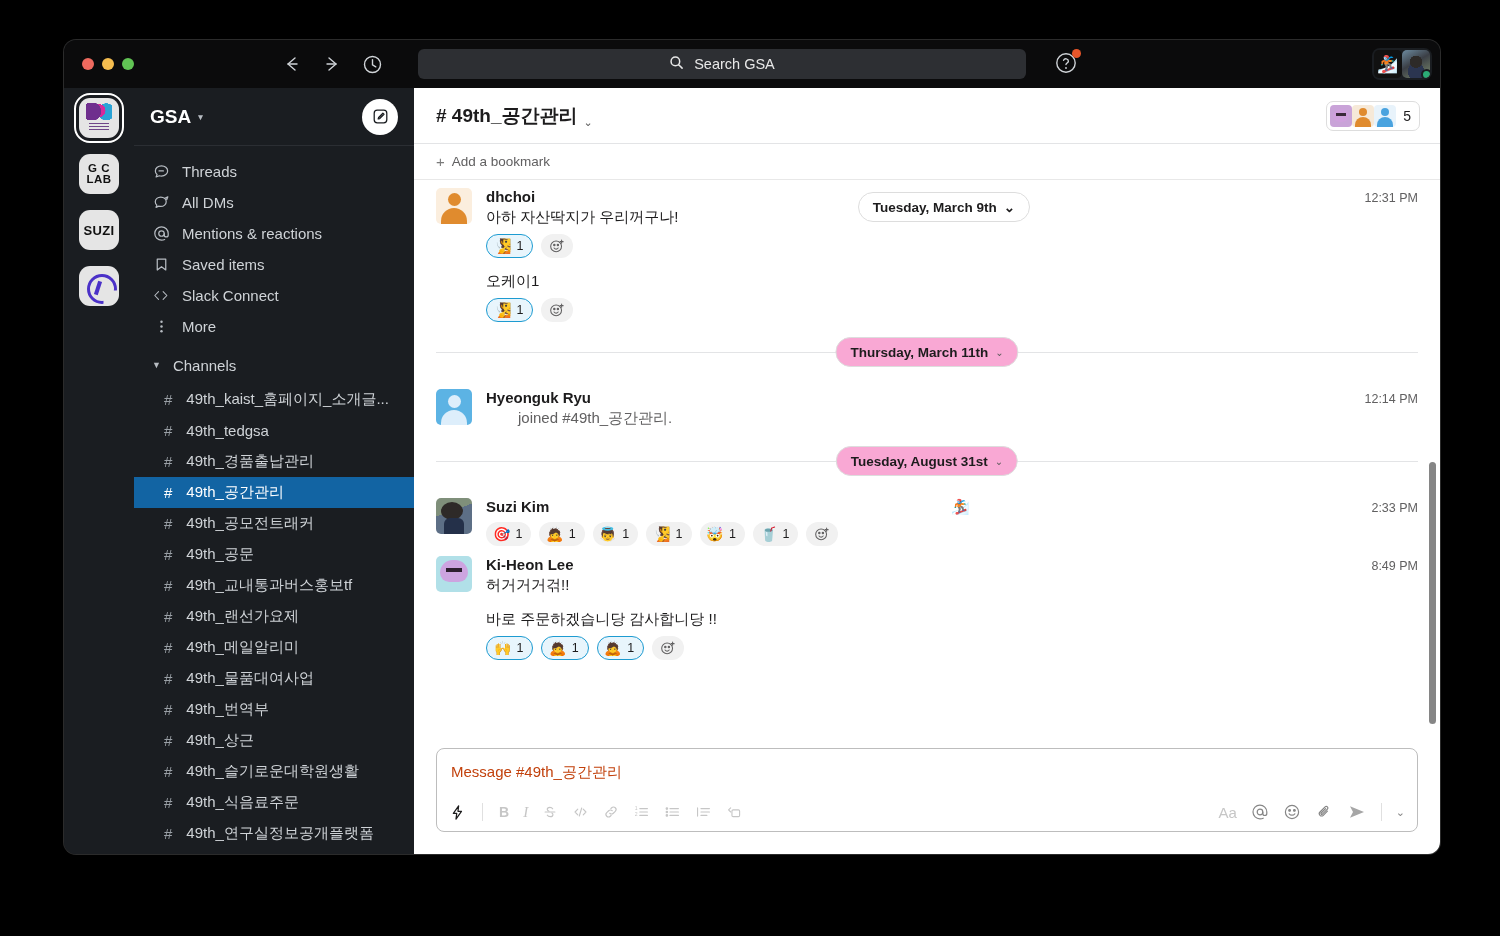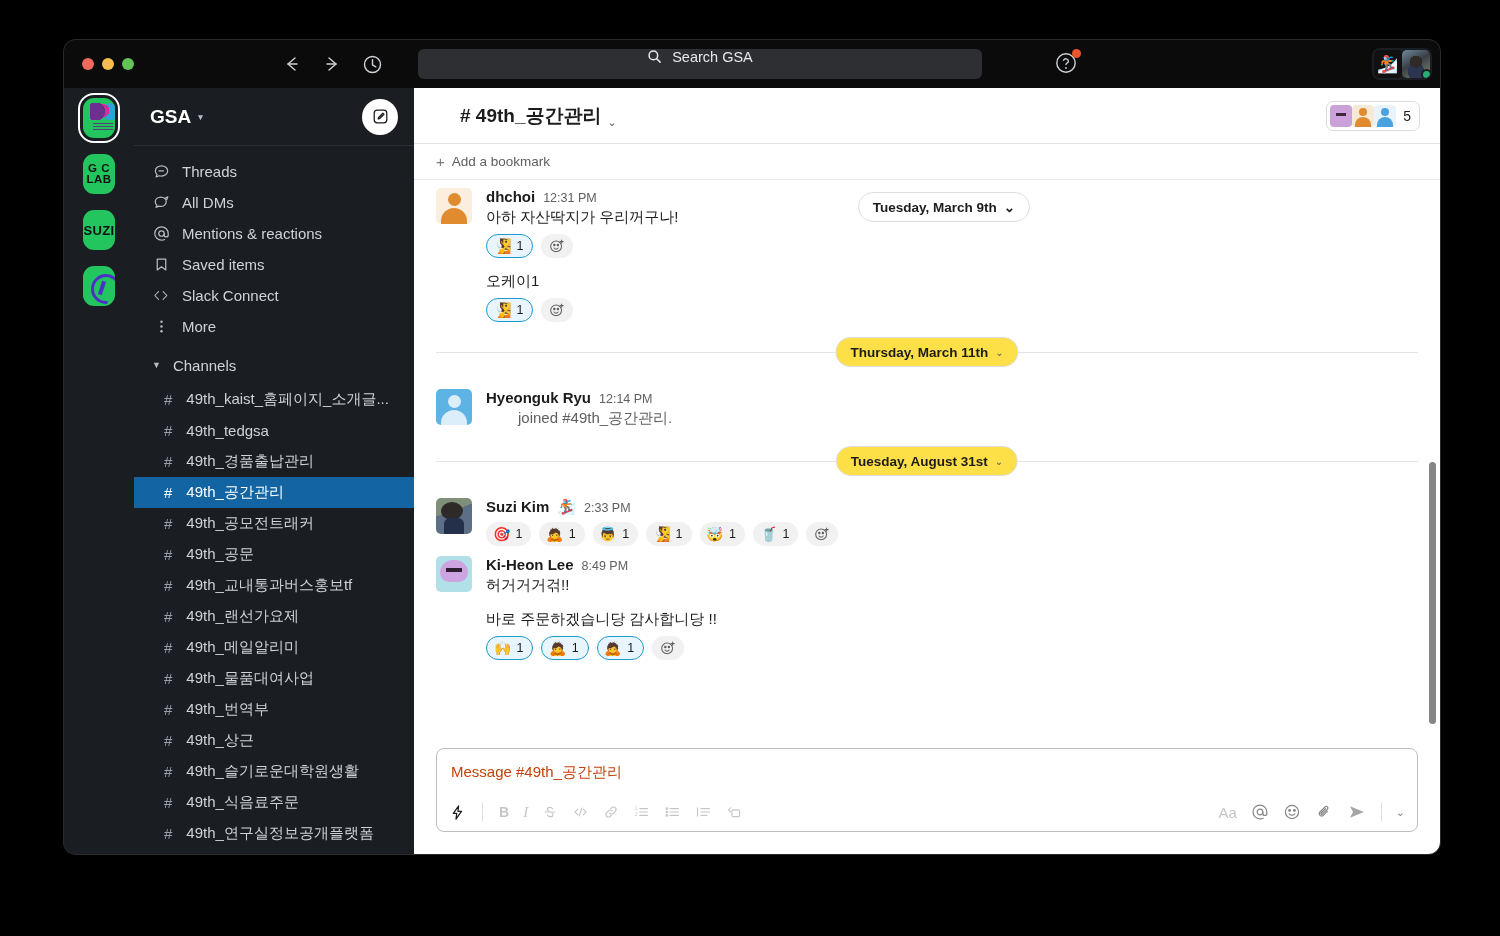--- a/index.html
+++ b/index.html
@@ -27,23 +27,23 @@
   .traffic { display: flex; gap: 8px; margin-left: 18px; }
   .dot { width: 12px; height: 12px; border-radius: 50%; }
   .dot.red { background:#ee6a5f; }
   .dot.yellow { background:#f5bd4f; }
   .dot.green { background:#61c454; }
 
   .navbtns { display:flex; align-items:center; gap:20px; margin-left: 148px; color:#cfd3d7; }
   .navbtns svg { display:block; }
 
   .searchbar {
-    position:absolute; left: 354px; top: 9px; width: 564px; height: 30px;
+    position:absolute; left: 354px; top: 9px; width: 608px; height: 30px;
     background:#2d2f33; border-radius: 6px;
-    display:flex; align-items:flex-start; justify-content:center; gap:10px;
+    display:flex; align-items:center; justify-content:center; gap:10px;
   }
   .searchbar .stext { color:#e8e8e8; font-size:14.5px; }
   .help-wrap { position:absolute; left:990px; top:11px; color:#cfd3d7; }
   .help-badge { position:absolute; right:-3px; top:-2px; width:9px; height:9px; border-radius:50%; background:#e8562a; }
 
   .topright {
     position:absolute; right:8px; top:8px; height:32px;
     display:flex; align-items:center;
     background:#1a1d21; border-radius:8px; padding:2px;
   }
@@ -61,21 +61,21 @@
   
   .body { display:flex; height: 766px; }
 
   
   .rail {
     width: 70px; background:#1a1d21; padding-top: 10px;
     display:flex; flex-direction:column; align-items:center; gap:16px;
     flex:0 0 70px;
   }
   .ws {
-    width:32px; height:40px; border-radius:11px; background:#22c55e;
+    width:40px; height:40px; border-radius:11px; background:#e5e5e5;
     display:flex; align-items:center; justify-content:center;
     font-size:12px; font-weight:700; color:#111; position:relative; overflow:hidden;
   }
   .ws.active { outline:2px solid #fff; outline-offset:3px; }
   .ws-gsa::before{
     content:""; position:absolute; left:7px; top:5px; width:26px; height:17px;
     background:
       radial-gradient(circle at 22% 50%, #6f2f8e 0 42%, transparent 43%),
       radial-gradient(circle at 50% 45%, #d62b9a 0 40%, transparent 41%),
       radial-gradient(circle at 78% 52%, #2aa3d6 0 38%, transparent 39%);
@@ -126,21 +126,21 @@
   .chan .hash { color:#9aa0a6; font-size:15px; font-weight:400; }
   .chan.sel { background:#1264a3; color:#fff; }
   .chan.sel .hash { color:#fff; }
 
   
   .main { flex:1; background:#fff; display:flex; flex-direction:column; position:relative; }
   .ch-head {
     height:56px; border-bottom:1px solid #e3e4e6; display:flex; align-items:center;
     padding: 0 20px 0 22px; justify-content:space-between;
   }
-  .ch-title { font-size:19px; font-weight:700; color:#1d1c1d; display:flex; align-items:flex-end; gap:6px;margin-left:24px; }
+  .ch-title { font-size:19px; font-weight:700; color:#1d1c1d; display:flex; align-items:flex-end; gap:6px; }
   .ch-title .v { font-size:11px; font-weight:400; color:#5b5b5b; }
   .members {
     display:flex; align-items:center; gap:7px; border:1px solid #dddddd;
     border-radius:7px; padding:2px 8px 2px 3px; height:30px;
   }
   .m-stack { display:flex; }
   .m-av { width:22px; height:22px; border-radius:4px; }
   .m-av.a { background:#c9a3d8; position:relative; overflow:hidden; }
   .m-av.a::before{ content:""; position:absolute; left:3px; top:4px; width:16px; height:13px; background:#cfa0dd; border-radius:50% 50% 45% 45%; }
   .m-av.a::after{ content:""; position:absolute; left:6px; top:8px; width:10px; height:3px;
@@ -170,42 +170,42 @@
   .av-blue::after{ content:""; position:absolute; left:5px; top:21px; width:26px; height:18px; border-radius:13px 13px 0 0; background:#ddeefb; }
   .av-suzi { background:linear-gradient(160deg,#7f8f7a 0 38%,#5d6f86 38% 100%); }
   .av-suzi::before{ content:""; position:absolute; left:5px; top:4px; width:22px; height:18px; border-radius:50%; background:#2e2a28; }
   .av-suzi::after{ content:""; position:absolute; left:8px; top:20px; width:20px; height:18px; background:#243049; border-radius:6px 6px 0 0; }
   .av-octo { background:#b1e0e8; }
   .av-octo::before{ content:""; position:absolute; left:4px; top:4px; width:28px; height:22px; border-radius:14px 14px 10px 10px; background:#cda4e0; }
   .av-octo::after{ content:""; position:absolute; left:10px; top:12px; width:16px; height:4px;
     background:radial-gradient(circle at 18% 50%,#2e2030 0 42%,transparent 43%),radial-gradient(circle at 82% 50%,#2e2030 0 42%,transparent 43%); }
 
   .mbody { flex:1; min-width:0; }
-  .mhead { display:flex; align-items:baseline; gap:8px; }
+  .mhead { display:flex; align-items:baseline; gap:8px;justify-content:space-between; }
   .mname { font-size:15px; font-weight:700; color:#1d1c1d; }
   .mtime { font-size:12.5px; color:#616061; }
   .mtext { font-size:15px; color:#1d1c1d; line-height:22px; padding-top:1px; }
   .mtext.joined { color:#616061;margin-left:32px; }
 
   .reacts { display:flex; gap:8px; padding-top:6px; align-items:center; }
   .react {
     height:24px; border-radius:12px; background:#f1f1f1; display:flex; align-items:center;
     gap:5px; padding: 0 9px 0 7px; font-size:12.5px; color:#1d1c1d;
   }
   .react.mine { background:#e8f5fc; border:1px solid #1d9bd1; }
   .react .em { font-size:14px; line-height:1; }
   .react-add {
     width:32px; height:24px; border-radius:12px; background:#f1f1f1;
     display:flex; align-items:center; justify-content:center; color:#616061;
   }
 
   .divider { position:relative; height:1px; background:#e3e4e6; margin: 14px 22px; }
   .date-pill {
     position:absolute; left:50%; top:-15px; transform:translateX(-50%);
-    height:30px; padding:0 14px; border:1px solid #dddddd; border-radius:16px; background:#fde047;
+    height:30px; padding:0 14px; border:1px solid #dddddd; border-radius:16px; background:#f9a8d4;
     display:flex; align-items:center; gap:7px; font-size:13.5px; font-weight:700; color:#1d1c1d;
   }
   .date-pill .v { font-size:10px; font-weight:400; color:#5b5b5b; }
   .date-float {
     position:absolute; right:410px; top:12px;
     height:30px; padding:0 14px; border:1px solid #dddddd; border-radius:16px; background:#fff;
     display:flex; align-items:center; gap:7px; font-size:13.5px; font-weight:700; color:#1d1c1d; z-index:3;
   }
 
   .scrollbar { position:absolute; right:4px; top:282px; width:7px; height:262px; border-radius:4px; background:#868686; }

